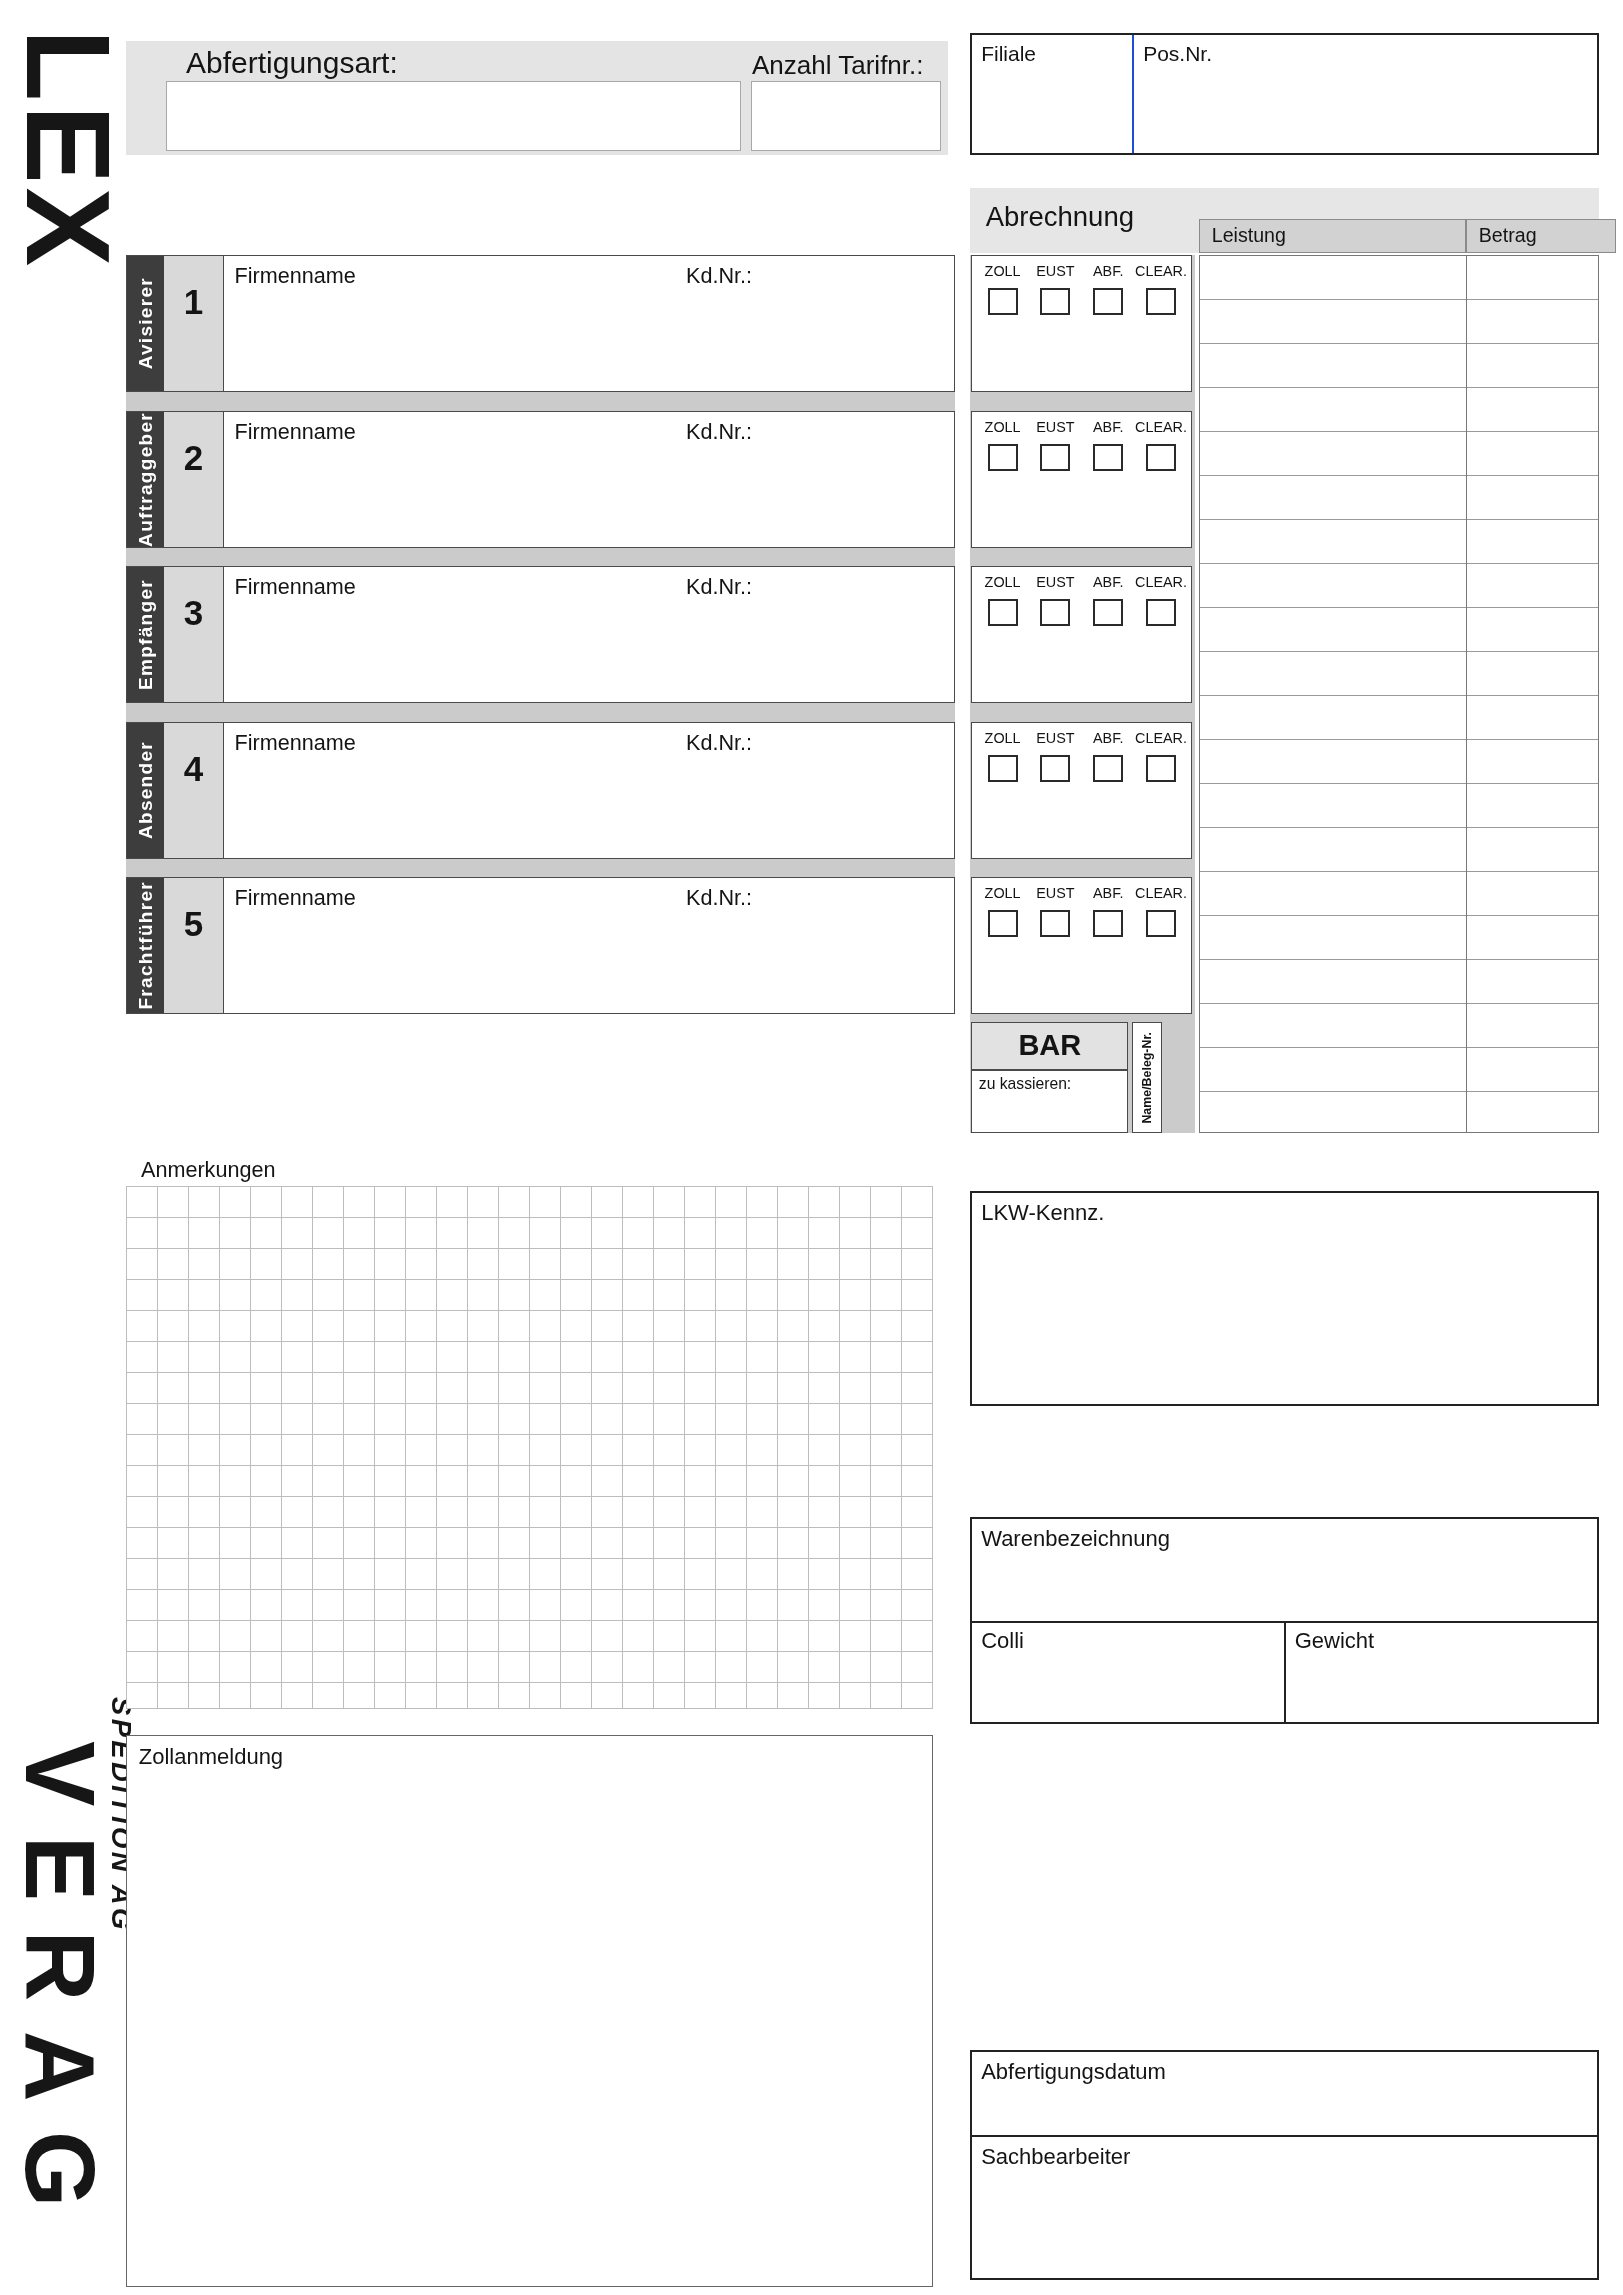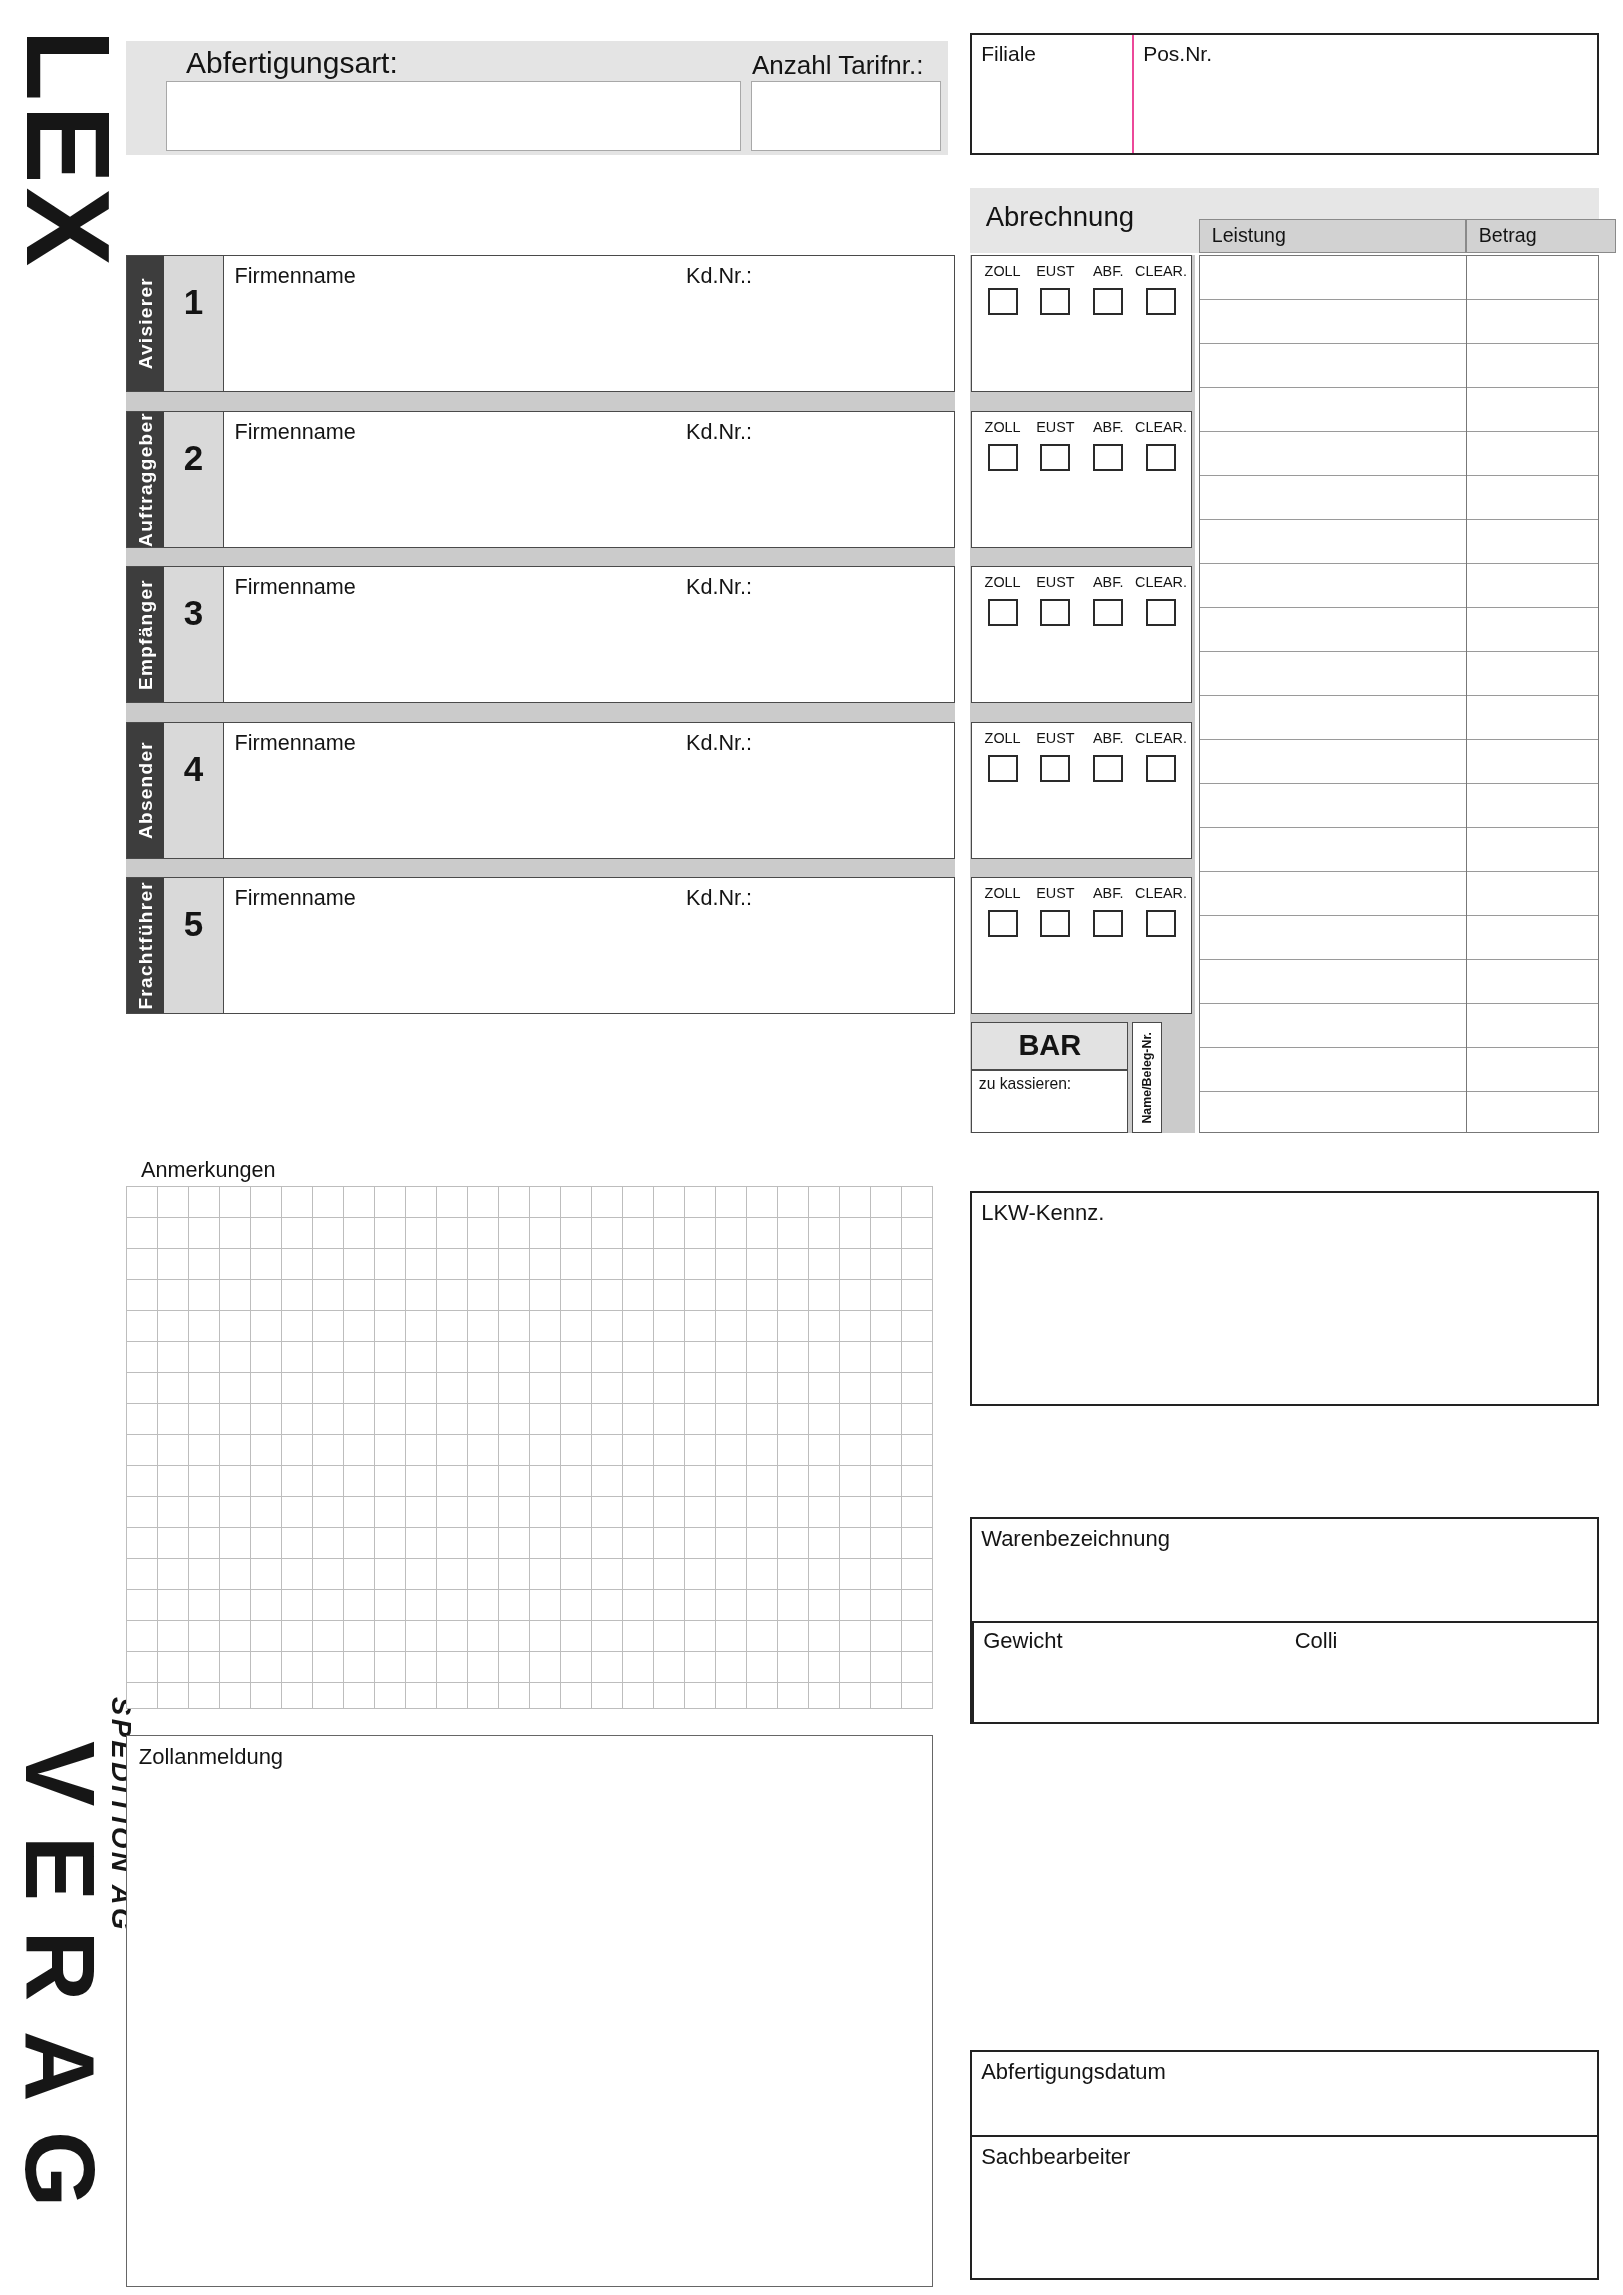--- a/index.html
+++ b/index.html
@@ -28,21 +28,21 @@
 
   
   .top-header { position:absolute; left:126px; top:41px; width:822px; height:114px; background:#e4e4e4; }
   .abf-label { position:absolute; left:60px; top:5.2px; font-size:30px; }
   .abf-input { position:absolute; left:40px; top:40px; width:575px; height:70px; background:#fff; border:1.3px solid #a8a8a8; }
   .tarif-label { position:absolute; left:626px; top:9.2px; font-size:26px; }
   .tarif-input { position:absolute; left:625px; top:40px; width:190px; height:70px; background:#fff; border:1.3px solid #a8a8a8; }
 
   
   .filiale-box { position:absolute; left:970px; top:33px; width:629px; height:122px; border:2px solid #222; background:#fff; display:flex; }
-  .filiale-cell { width:162px; border-right:2px solid #ec4899; padding:6.5px 9.2px; }
+  .filiale-cell { width:162px; border-right:2px solid #1d4ed8; padding:6.5px 9.2px; }
   .posnr-cell { flex:1; padding:6.5px 9.2px; }
   .cell-label { font-size:21px; }
 
   
   .abrechnung-header { position:absolute; left:970px; top:188px; width:629px; height:65px; background:#e6e6e6; }
   .abrechnung-title { position:absolute; left:15.7px; top:13px; font-size:27.5px; }
   .col-head { position:absolute; top:31px; height:34px; background:#d2d2d2; border:1.3px solid #8a8a8a; font-size:19.6px; line-height:31px; padding-left:11.8px; }
   .leistung-head { left:229px; width:267px; }
   .betrag-head  { left:496px; width:150px; }
 
@@ -314,25 +314,25 @@
     <div class="lkw-top">
       <span class="box-label">LKW-Kennz.</span>
     </div>
   </div>
 
   <div class="goods-box">
     <div class="goods-top">
       <span class="box-label">Warenbezeichnung</span>
     </div>
     <div class="split-row">
+      <div class="half-cell">
+        <span class="box-label">Colli</span>
+      </div>
       <div class="half-cell right">
         <span class="box-label">Gewicht</span>
-      </div>
-      <div class="half-cell">
-        <span class="box-label">Colli</span>
       </div>
     </div>
   </div>
 
   <div class="zoll-box">
     <span class="box-label">Zollanmeldung</span>
   </div>
 
   <div class="processing-box">
     <div class="proc-row1">

